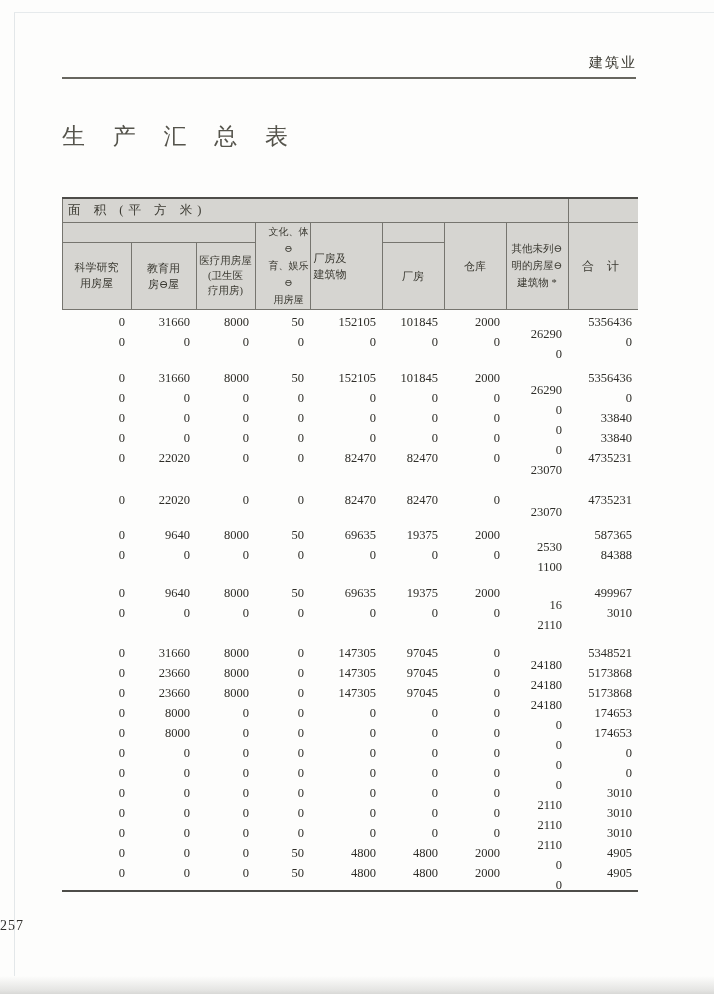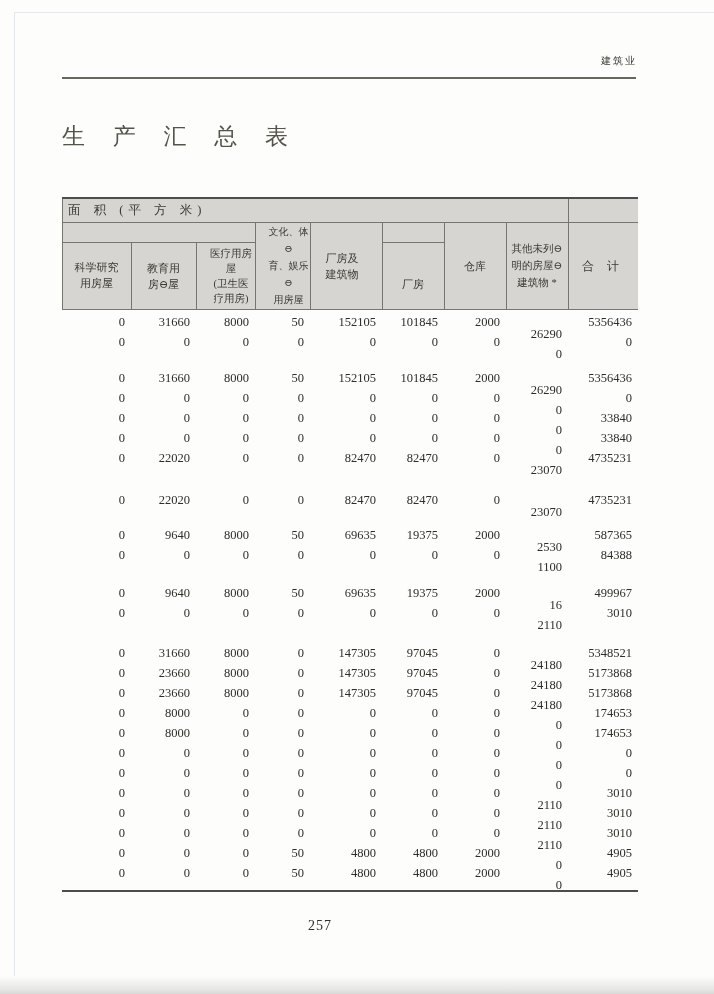--- a/index.html
+++ b/index.html
@@ -16,21 +16,21 @@
     border-left:1px solid #e3e7e9; border-top:1px solid #e6eaec;
     pointer-events:none;
   }
   .scan-bottom {
     position:absolute; left:0; right:0; bottom:0; height:18px;
     background:linear-gradient(to bottom,#fdfdfc 0%,#e4e4e2 80%,#d8d8d6 100%);
     pointer-events:none;
   }
   .corner-tag {
     position:absolute; top:54px; left:0; width:637px;
-    text-align:right; font-size:10px; letter-spacing:2px; color:#38372f;
+    text-align:right; font-size:14px; letter-spacing:2px; color:#38372f;
   }
   .header-rule {
     position:absolute; top:77px; left:62px; width:574px; height:2px;
     background:#67665f;
   }
   .page-title {
     position:absolute; top:121px; left:62px;
     font-size:23px; letter-spacing:11px; color:#55544c; white-space:nowrap;
   }
   
@@ -44,24 +44,24 @@
     position:absolute; left:6px; top:5px;
     font-size:12.5px; letter-spacing:5px; color:#3c3b33; white-space:nowrap;
   }
   .hcell {
     position:absolute; display:flex; align-items:center; justify-content:center;
     text-align:center; white-space:pre-line;
     font-size:11px; line-height:16px; color:#3a3931;
   }
   .hc0 { left:0;    top:45px; width:69px; height:67px;font-family:Liberation Mono, monospace; }
   .hc1 { left:69px; top:45px; width:65px; height:67px; }
-  .hc2 { left:134px;top:45px; width:59px; height:67px; font-size:10.5px; line-height:15px;padding-left:11px; }
+  .hc2 { left:134px;top:45px; width:59px; height:67px; font-size:10.5px; line-height:15px; }
   .hc3 { left:193px;top:25px; width:55px; height:87px; font-size:10px;  line-height:17px;padding-left:12px; }
-  .hc4 { left:244px;top:25px; width:72px; height:87px; }
-  .hc5 { left:320px;top:45px; width:62px; height:67px;margin-top:8px; }
+  .hc4 { left:232px;top:25px; width:72px; height:87px; }
+  .hc5 { left:320px;top:45px; width:62px; height:67px; }
   .hc6 { left:382px;top:25px; width:62px; height:87px; }
   .hc7 { left:444px;top:25px; width:62px; height:87px; font-size:10.5px; line-height:17px; }
   .hc8 { left:506px;top:25px; width:70px; height:87px; font-size:12px; letter-spacing:5px; }
   
   .tbody {
     position:absolute; left:62px; top:310px; width:576px;
     padding-top:2px; padding-bottom:7px;
     border-bottom:2px solid #4e4d49;
   }
   .tgroup { margin-top:0; }
@@ -72,21 +72,21 @@
   .tgroup.g5 { margin-top:20px; }
   .trow { display:flex; height:20px; line-height:20px; }
   .tcell {
     display:block; text-align:right; padding-right:6px;
     font-size:12.5px; color:#2e2d28;
   }
   .c0{width:69px;} .c1{width:65px;} .c2{width:59px;} .c3{width:55px;}
   .c4{width:72px;} .c5{width:62px;} .c6{width:62px;} .c7{width:62px;margin-top:12px;} .c8{width:70px;}
   .page-number {
     position:absolute; top:918px; left:0; width:640px;
-    text-align:center; font-size:14px; color:#2f2e2b; letter-spacing:1px;
+    text-align:left; font-size:14px; color:#2f2e2b; letter-spacing:1px;
   }
 </style>
 </head>
 <body>
 
 <div class="scan-edge"></div>
 <div class="scan-bottom"></div>
 
 <div class="corner-tag">建筑业</div>
 <div class="header-rule"></div>

